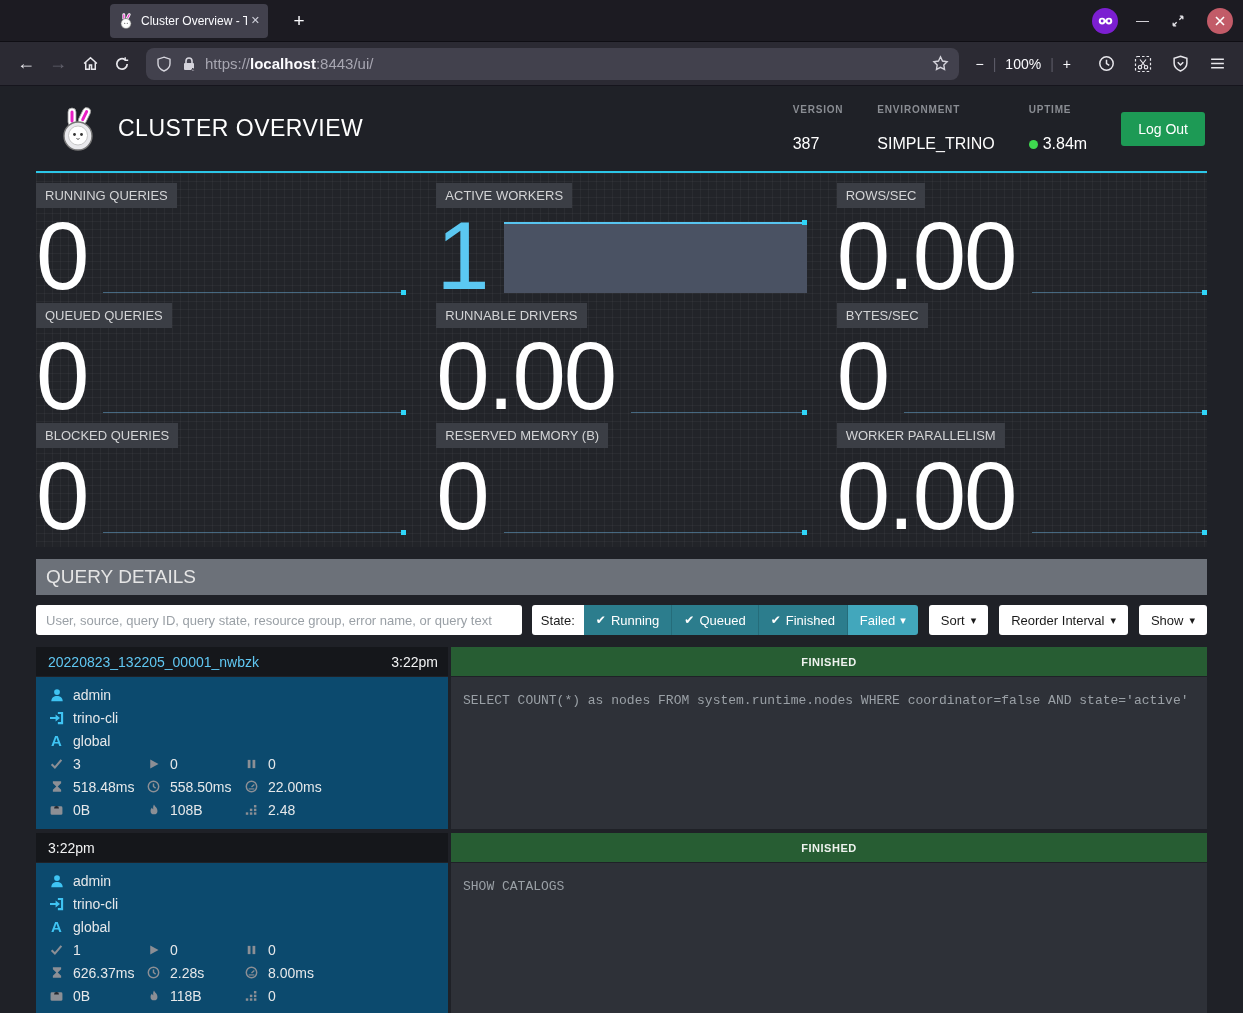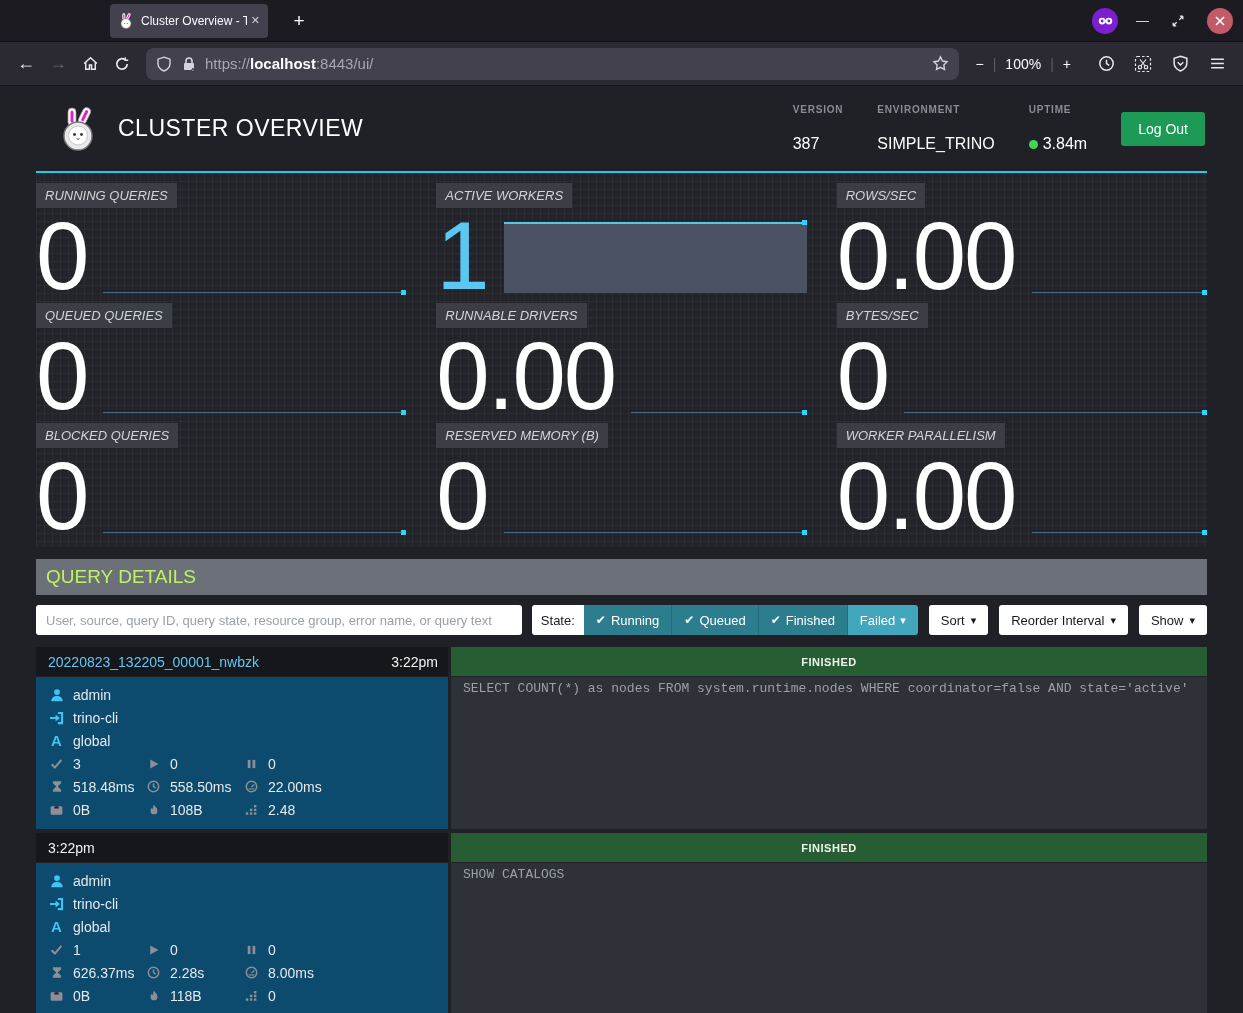--- a/index.html
+++ b/index.html
@@ -37,31 +37,31 @@
   .meta-label{font-size:10px;letter-spacing:.8px;color:#8a8d93;margin-bottom:20px;font-weight:bold;}
   .meta-value{font-size:16px;color:#fff;display:flex;align-items:center;}
   .uptime-dot{width:9px;height:9px;border-radius:50%;background:#3fd94f;margin-right:5px;display:inline-block;}
   .logout-btn{background:#1d9a55;color:#fff;border:none;font-size:14px;padding:9px 17px;border-radius:3px;cursor:pointer;margin-right:2px;}
 
   .stats-section{margin:0 36px;padding:10px 0 12px;background-color:#222429;
     background-image:linear-gradient(rgba(255,255,255,.035) 1px,transparent 1px),linear-gradient(90deg,rgba(255,255,255,.035) 1px,transparent 1px);
     background-size:8px 8px;}
   .stats-grid{display:grid;grid-template-columns:repeat(3,1fr);column-gap:30px;row-gap:8px;}
   .panel{height:112px;position:relative;}
-  .chip{display:inline-block;background:#3b3e45;color:#d3d4d6;font-size:13px;padding:5px 9px;font-style:italic;}
+  .chip{display:inline-block;background:#3b3e45;color:#d3d4d6;font-size:13px;padding:5px 9px;}
   .panel-body{position:absolute;left:0;right:0;bottom:2px;display:flex;align-items:flex-end;}
   .big{font-size:96px;line-height:.76;color:#fff;font-weight:300;letter-spacing:-2px;}
   .big.cyan{color:#5bc8f2;}
   .spark{flex:1;margin-left:16px;position:relative;height:74px;}
   .spark.zero{border-bottom:1px solid rgba(100,160,200,.55);}
   .spark.zero .dot{position:absolute;right:0;bottom:-3px;width:5px;height:5px;background:#2fd5f8;}
   .spark.filled .fill{position:absolute;left:0;right:0;bottom:0;top:3px;background:#4a5263;border-top:2px solid #57c4ef;}
   .spark.filled .dot{position:absolute;right:0;top:1px;width:5px;height:5px;background:#2fd5f8;}
 
-  .qd-bar{margin:12px 36px 0;background:#6c7179;color:#bef264;font-size:19px;padding:7px 10px;}
+  .qd-bar{margin:12px 36px 0;background:#6c7179;color:#e5e5e5;font-size:19px;padding:7px 10px;}
   .toolbar-row{margin:10px 36px 0;display:flex;height:30px;}
   .search-input{flex:1;max-width:542px;border:none;border-radius:3px;font-size:13px;padding:0 10px;color:#14532d;background:#fff;outline:none;}
   .search-input::placeholder{color:#9aa0a6;}
   .state-group{display:flex;margin-left:10px;}
   .state-chip{background:#fff;color:#1a1a1a;font-size:13px;display:flex;align-items:center;padding:0 9px;border-radius:3px 0 0 3px;}
   .fbtn{border:none;color:#fff;font-size:13px;display:flex;align-items:center;gap:5px;padding:0 12px;background:#2c7d8d;border-right:1px solid #256c7a;cursor:pointer;}
   .fbtn.failed{background:#42a7bc;border-right:none;border-radius:0 3px 3px 0;}
   .wbtn{background:#fff;border:none;border-radius:3px;color:#1a1a1a;font-size:13px;display:flex;align-items:center;gap:6px;padding:0 12px;margin-left:11px;cursor:pointer;}
   .wbtn .caret,.fbtn .caret{font-size:11px;}
   .check-ico{font-size:12px;}
@@ -71,21 +71,21 @@
   .qid-bar{background:#15171b;height:29px;display:flex;align-items:center;padding:0 10px 0 12px;}
   .qid{color:#60c7f2;font-size:14px;flex:1;cursor:pointer;}
   .qtime{color:#f2f3f4;font-size:14px;}
   .status-bar{background:#275d33;height:29px;display:flex;align-items:center;justify-content:center;color:#eef2ee;font-size:11px;font-weight:600;letter-spacing:.5px;}
   .qdetails{background:#0c4a6e;padding:6px 0 8px 12px;min-height:141px;}
   .dline{display:flex;align-items:center;height:23px;color:#e6e8ea;font-size:14px;}
   .dicon{width:17px;display:inline-flex;justify-content:center;margin-right:8px;color:#3fc4f3;}
   .dicon.gray{color:#8c8f95;}
   .dstats{display:grid;grid-template-columns:97px 98px 1fr;}
   .dcell{display:flex;align-items:center;height:23px;color:#e6e8ea;font-size:14px;}
-  .qsql{background:#2e3138;padding:4px 12px;}
+  .qsql{background:#2e3138;padding:16px 12px;}
   .qsql pre{margin:0;font-family:"Liberation Mono","DejaVu Sans Mono",monospace;font-size:13px;color:#9aa0a6;white-space:pre-wrap;}
   .ricon{font-weight:800;font-size:15px;font-style:normal;}
 </style>
 </head>
 <body>
 
 <div class="window">
 
   <div class="tabbar">
     <div class="tab">

